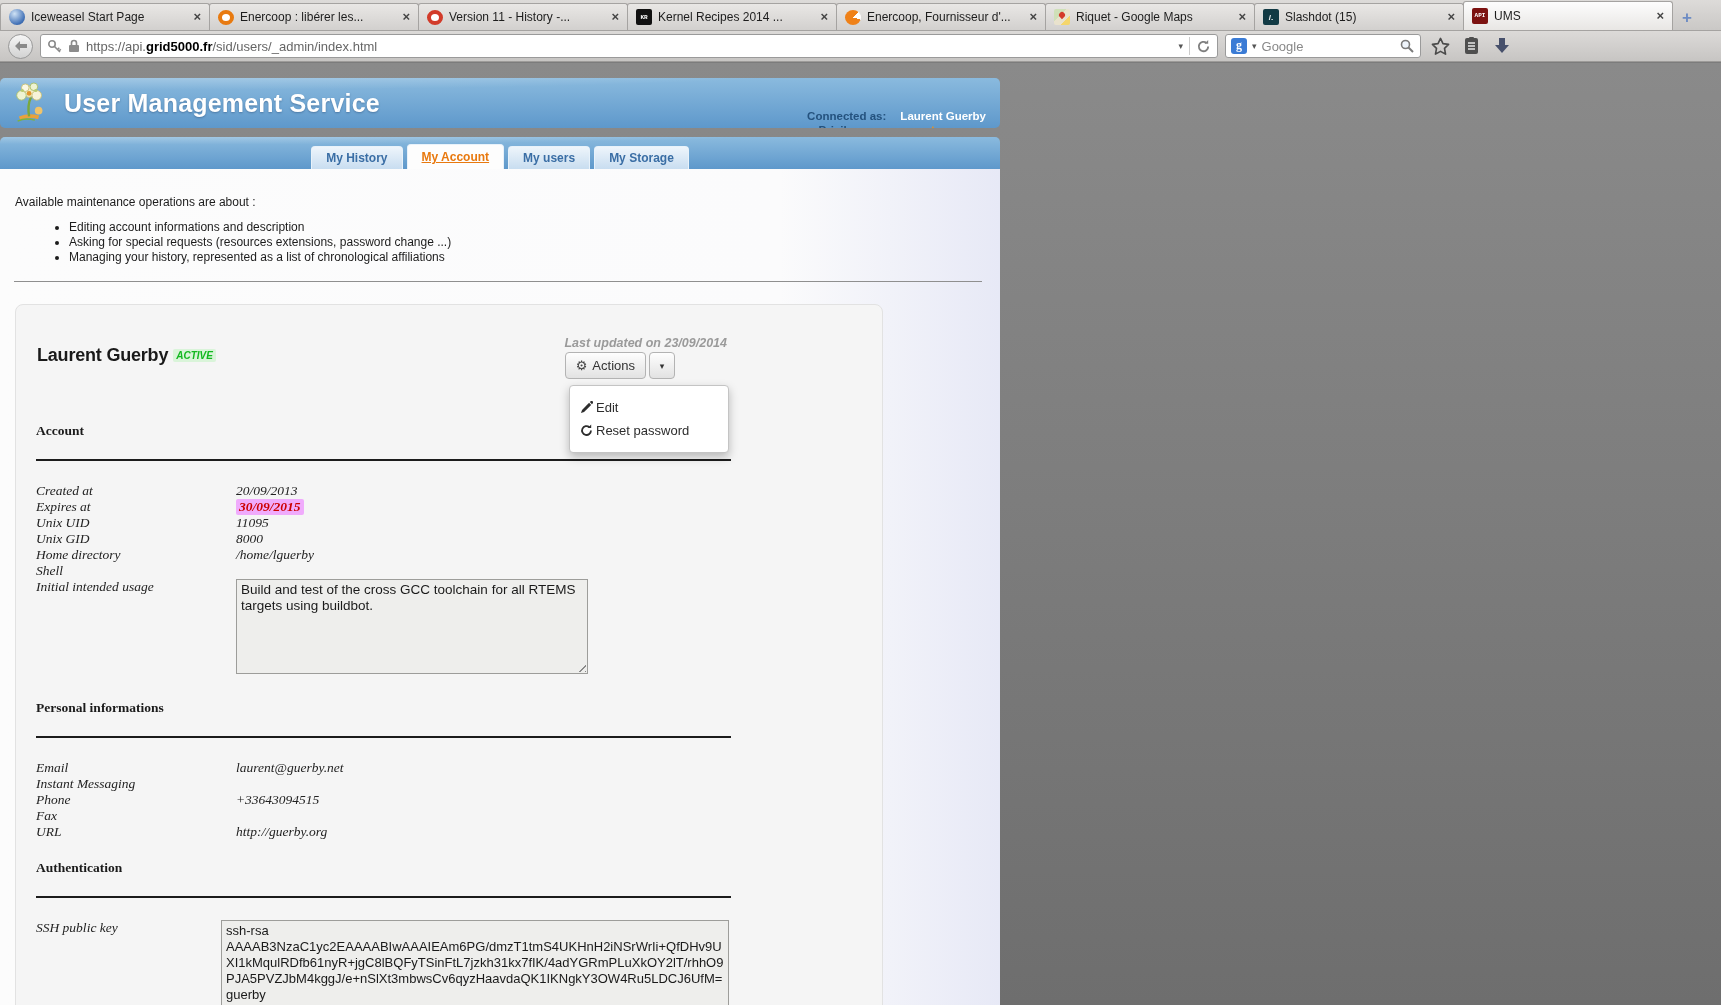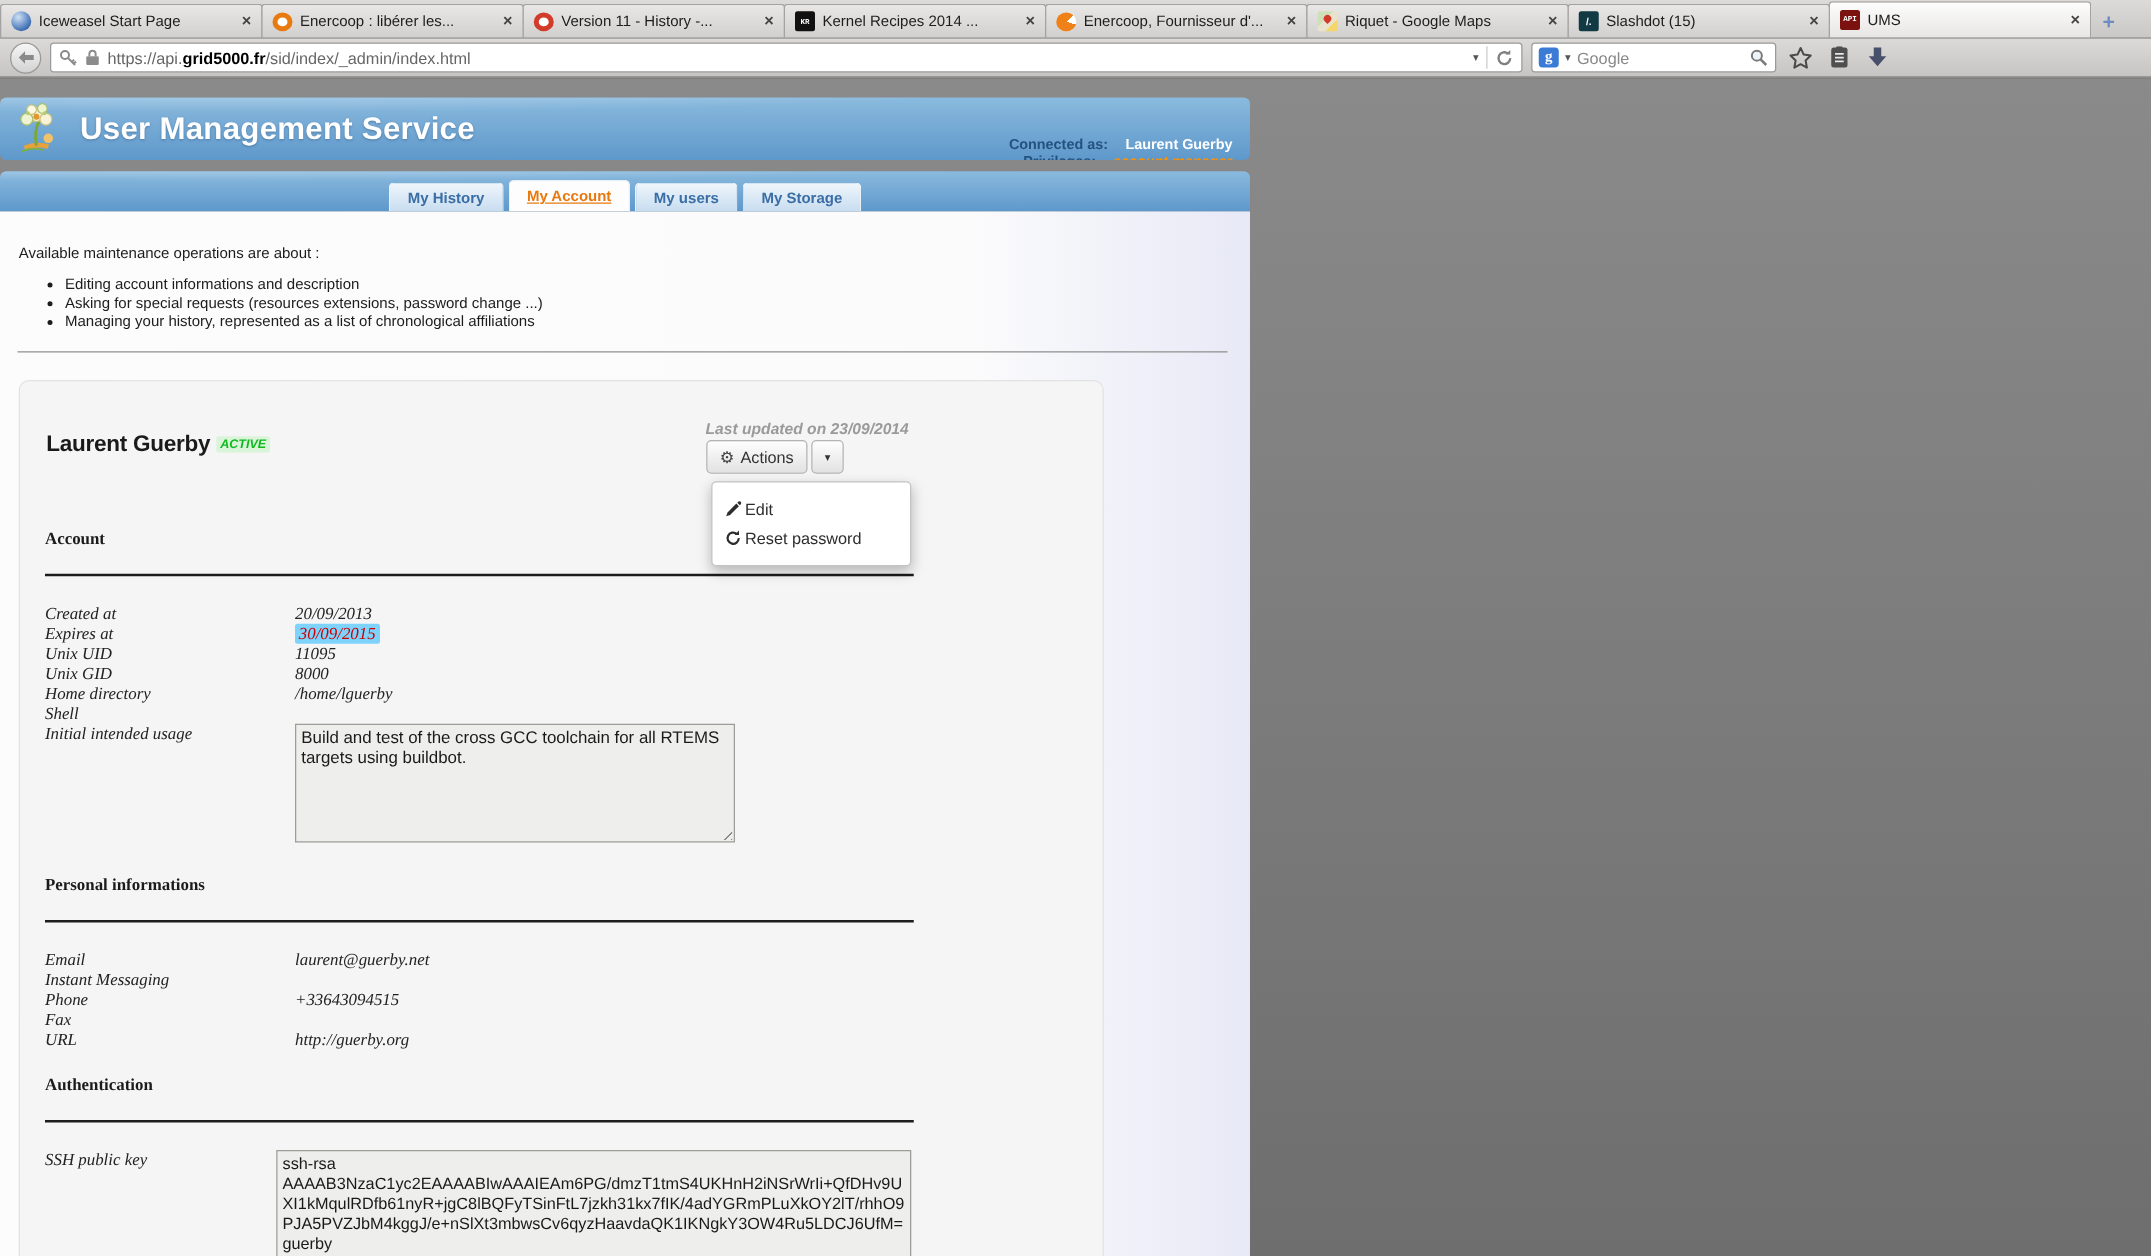--- a/index.html
+++ b/index.html
@@ -95,21 +95,21 @@
     border:1px solid #e8f2fa; border-bottom:none;
     font-size:12px; font-weight:bold; color:#3a6ea5;
   }
   .navtab.active { background:#fdfdfd; color:#e8790f; height:25px;text-decoration:underline; }
 
   .content {
     min-height:836px; background:linear-gradient(to right, #fcfcfc 0%, #fbfbfc 78%, #e7e9f6 100%);
     padding-top:26px; font-size:12px; color:#1c1c1c;
   }
   .intro { margin-left:15px; }
-  .bullets { margin:11px 0 0 52px; }
+  .bullets { margin:11px 0 0 69px; }
   .bullets li { margin-bottom:1px; }
   .top-rule { border:none; border-top:1px solid #8f8f8f; margin:17px 18px 0 14px; }
 
   
   .card {
     margin:22px 0 0 15px; width:868px; min-height:705px;
     background:#f5f5f5; border:1px solid #e2e2e2; border-radius:8px;
     padding:0 151px 16px 20px; position:relative;
   }
   .card-head { position:relative; height:118px; }
@@ -137,21 +137,21 @@
 
   .section-heading {
     font:bold 13.5px "Liberation Serif", serif; color:#1b1b1b;
     padding-bottom:20px; border-bottom:2px solid #1c1c1c;
   }
   .rows { margin-top:22px; }
   .frow { display:flex; line-height:17px; font:italic 13.5px "Liberation Serif", serif; color:#222; }
   .flabel { flex:0 0 200px; }
   .flabel.narrow { flex:0 0 185px; }
   .fvalue { flex:1; }
-  .fvalue.expired { flex:0 0 auto; font-weight:normal; color:#c00; background:#7dd3fc; padding:0 3px; border-radius:2px; }
+  .fvalue.expired { flex:0 0 auto; font-weight:bold; color:#c00; background:#f0abfc; padding:0 3px; border-radius:2px; }
   .ta-wrap { position:relative; display:inline-block; }
   textarea {
     background:#eeeeec; border:1px solid #9d9d9a; color:#1a1a1a;
     font:13.5px/16px "Liberation Sans", sans-serif; padding:2px 4px; resize:none; display:block;
   }
   .ta-usage { width:352px; height:95px; }
   .ta-ssh { width:508px; height:97px; font-size:13px; }
   .grip {
     position:absolute; right:2px; bottom:2px; width:11px; height:11px;
     background:repeating-linear-gradient(315deg, #8a8a8a 0 1px, transparent 1px 4px);
@@ -221,21 +221,21 @@
     </div>
     <div class="urlbar">
       <svg width="15" height="15" viewBox="0 0 15 15">
         <circle cx="5" cy="5" r="3.2" fill="none" stroke="#8a8a8a" stroke-width="1.6"></circle>
         <path d="M7.5 7.5 L13 13 M10.5 10.5 L12.3 8.7 M12 12 L13.8 10.2" stroke="#8a8a8a" stroke-width="1.6" fill="none"></path>
       </svg>
       <svg width="12" height="14" viewBox="0 0 12 14">
         <rect x="1" y="6" width="10" height="7" rx="1" fill="#8c8c8c"></rect>
         <path d="M3.5 6 V4 a2.5 2.5 0 0 1 5 0 V6" fill="none" stroke="#8c8c8c" stroke-width="1.6"></path>
       </svg>
-      <span class="url-text"><span>https://api.</span><span class="url-domain">grid5000.fr</span><span>/sid/index/_admin/index.html</span></span>
+      <span class="url-text"><span>https://api.</span><span class="url-domain">grid5000.fr</span><span>/sid/users/_admin/index.html</span></span>
       <span class="url-caret">▾</span>
       <span class="url-sep"></span>
       <svg width="15" height="15" viewBox="0 0 16 16">
         <path d="M13 8 a5 5 0 1 1 -1.8 -3.8" fill="none" stroke="#7f7f7f" stroke-width="2"></path>
         <path d="M13 1 L13 5 L9 5 Z" fill="#7f7f7f"></path>
       </svg>
     </div>
     <div class="searchbar">
       <span class="gicon">g</span>
       <span class="url-caret">▾</span>

